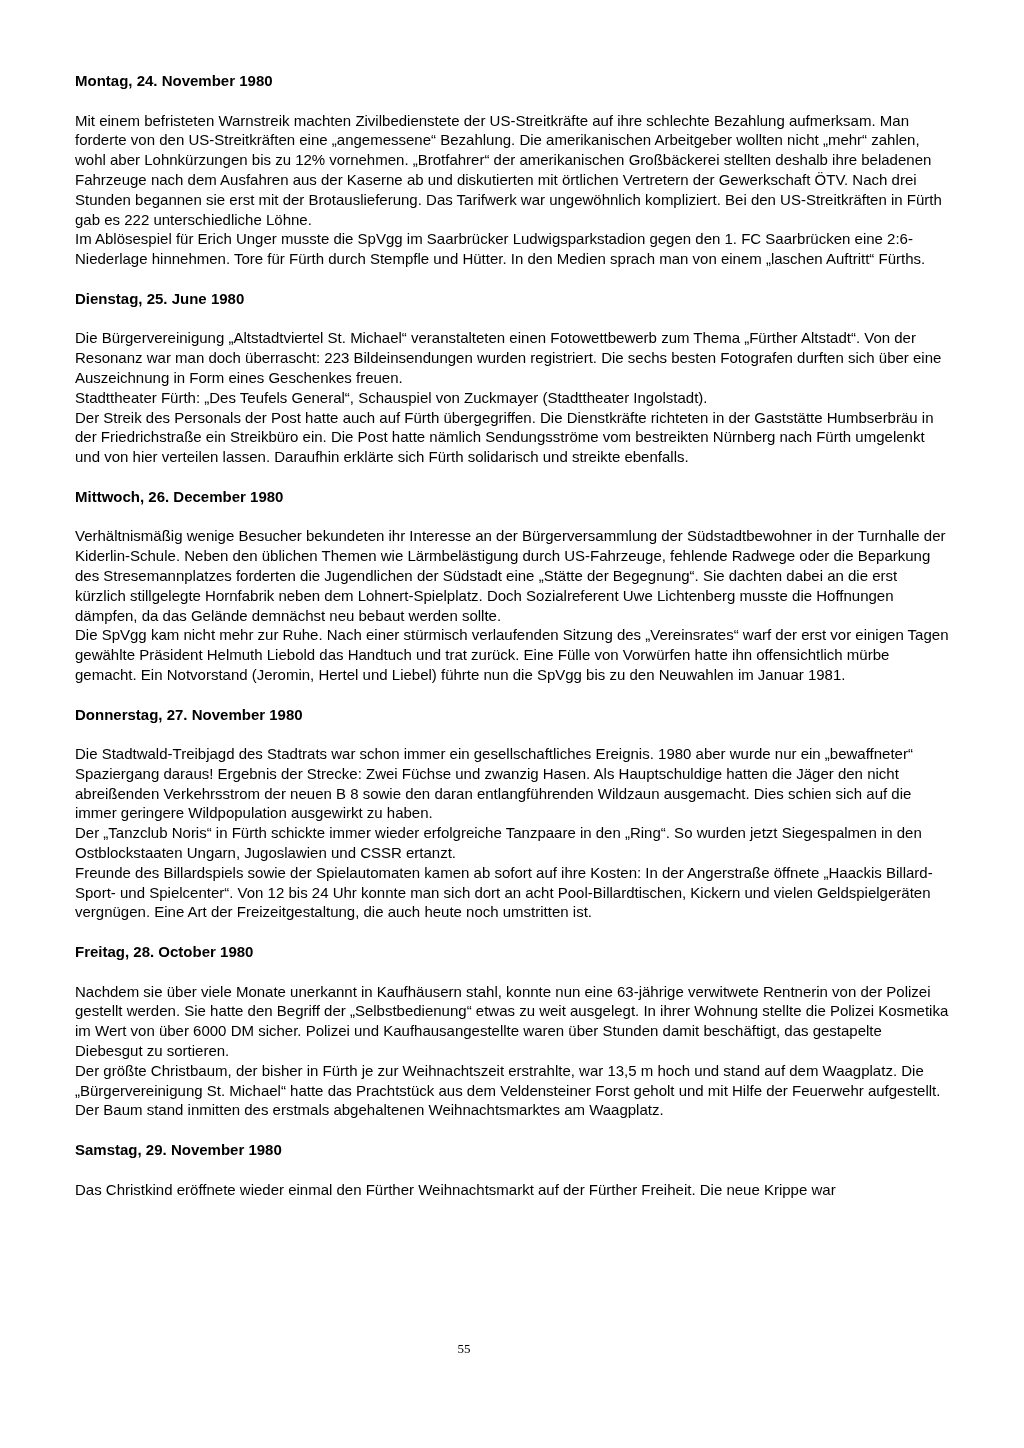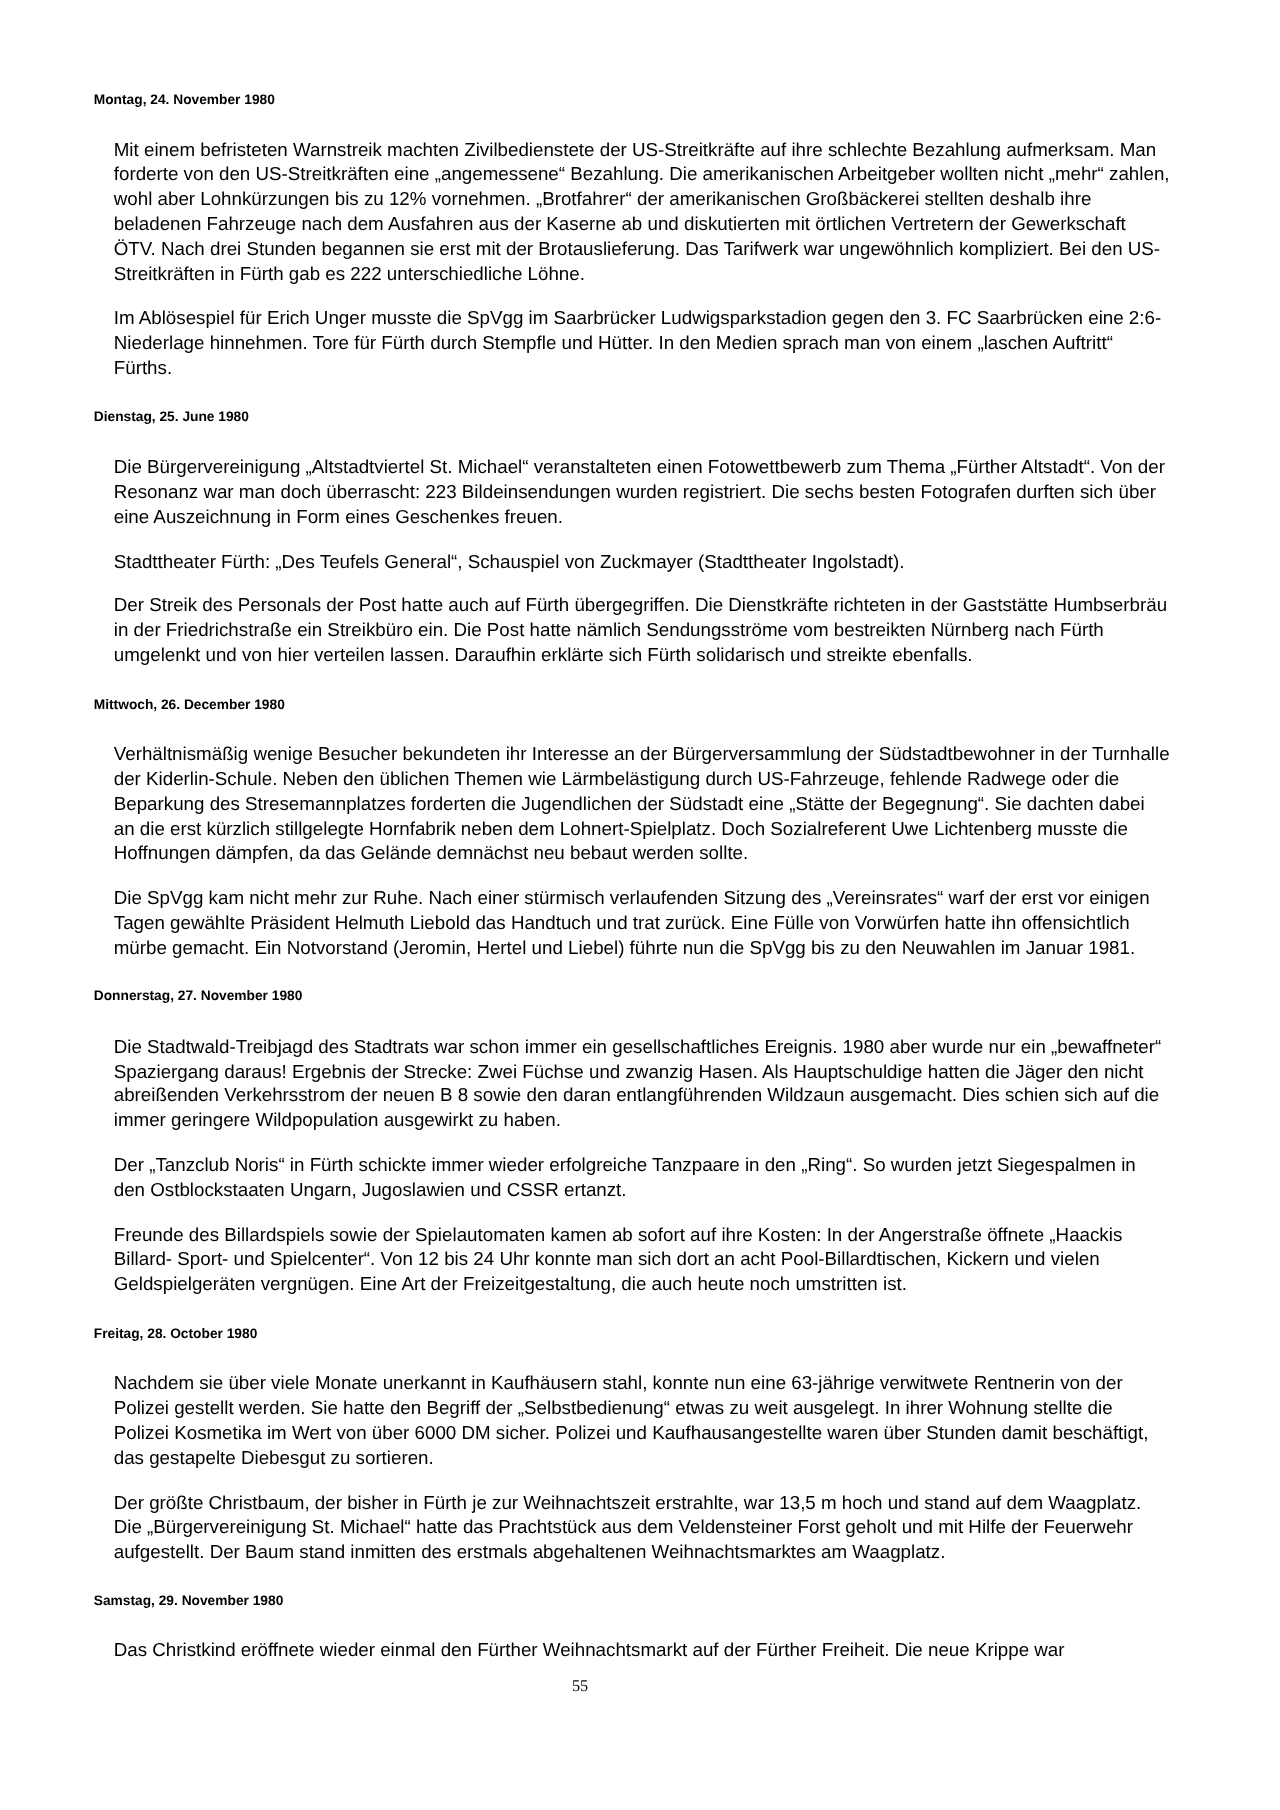--- a/index.html
+++ b/index.html
@@ -19,45 +19,45 @@
     position: absolute;
     left: 75px;
     top: 71px;
     width: 877px;
     font-size: 15px;
     line-height: 19.8px;
     text-align: left;
   }
   .section { margin: 0 0 19.8px 0; }
   .section h2 {
-    font-size: 11px;
+    font-size: 15px;
     line-height: 19.8px;
     font-weight: bold;
     margin: 0 0 19.8px 0;
   }
-  .section p { margin: 16px; }
+  .section p { margin: 0; }
   .page-number {
     position: absolute;
     top: 1341px;
     left: 0;
     width: 928px;
     text-align: center;
     font-family: "Liberation Serif", serif;
     font-size: 13px;
     line-height: 16px;
   }
 </style>
 </head>
 <body>
 
 <main class="doc">
     <section class="section">
       <h2>Montag, 24. November 1980</h2>
       <p>Mit einem befristeten Warnstreik machten Zivilbedienstete der US-Streitkräfte auf ihre schlechte Bezahlung aufmerksam. Man forderte von den US-Streitkräften eine „angemessene“ Bezahlung. Die amerikanischen Arbeitgeber wollten nicht „mehr“ zahlen, wohl aber Lohnkürzungen bis zu 12% vornehmen. „Brotfahrer“ der amerikanischen Großbäckerei stellten deshalb ihre beladenen Fahrzeuge nach dem Ausfahren aus der Kaserne ab und diskutierten mit örtlichen Vertretern der Gewerkschaft ÖTV. Nach drei Stunden begannen sie erst mit der Brotauslieferung. Das Tarifwerk war ungewöhnlich kompliziert. Bei den US-Streitkräften in Fürth gab es 222 unterschiedliche Löhne.</p>
-      <p>Im Ablösespiel für Erich Unger musste die SpVgg im Saarbrücker Ludwigsparkstadion gegen den 3. FC Saarbrücken eine 2:6-Niederlage hinnehmen. Tore für Fürth durch Stempfle und Hütter. In den Medien sprach man von einem „laschen Auftritt“ Fürths.</p>
+      <p>Im Ablösespiel für Erich Unger musste die SpVgg im Saarbrücker Ludwigsparkstadion gegen den 1. FC Saarbrücken eine 2:6-Niederlage hinnehmen. Tore für Fürth durch Stempfle und Hütter. In den Medien sprach man von einem „laschen Auftritt“ Fürths.</p>
     </section>
     <section class="section">
       <h2>Dienstag, 25. June 1980</h2>
       <p>Die Bürgervereinigung „Altstadtviertel St. Michael“ veranstalteten einen Fotowettbewerb zum Thema „Fürther Altstadt“. Von der Resonanz war man doch überrascht: 223 Bildeinsendungen wurden registriert. Die sechs besten Fotografen durften sich über eine Auszeichnung in Form eines Geschenkes freuen.</p>
       <p>Stadttheater Fürth: „Des Teufels General“, Schauspiel von Zuckmayer (Stadttheater Ingolstadt).</p>
       <p>Der Streik des Personals der Post hatte auch auf Fürth übergegriffen. Die Dienstkräfte richteten in der Gaststätte Humbserbräu in der Friedrichstraße ein Streikbüro ein. Die Post hatte nämlich Sendungsströme vom bestreikten Nürnberg nach Fürth umgelenkt und von hier verteilen lassen. Daraufhin erklärte sich Fürth solidarisch und streikte ebenfalls.</p>
     </section>
     <section class="section">
       <h2>Mittwoch, 26. December 1980</h2>
       <p>Verhältnismäßig wenige Besucher bekundeten ihr Interesse an der Bürgerversammlung der Südstadtbewohner in der Turnhalle der Kiderlin-Schule. Neben den üblichen Themen wie Lärmbelästigung durch US-Fahrzeuge, fehlende Radwege oder die Beparkung des Stresemannplatzes forderten die Jugendlichen der Südstadt eine „Stätte der Begegnung“. Sie dachten dabei an die erst kürzlich stillgelegte Hornfabrik neben dem Lohnert-Spielplatz. Doch Sozialreferent Uwe Lichtenberg musste die Hoffnungen dämpfen, da das Gelände demnächst neu bebaut werden sollte.</p>

